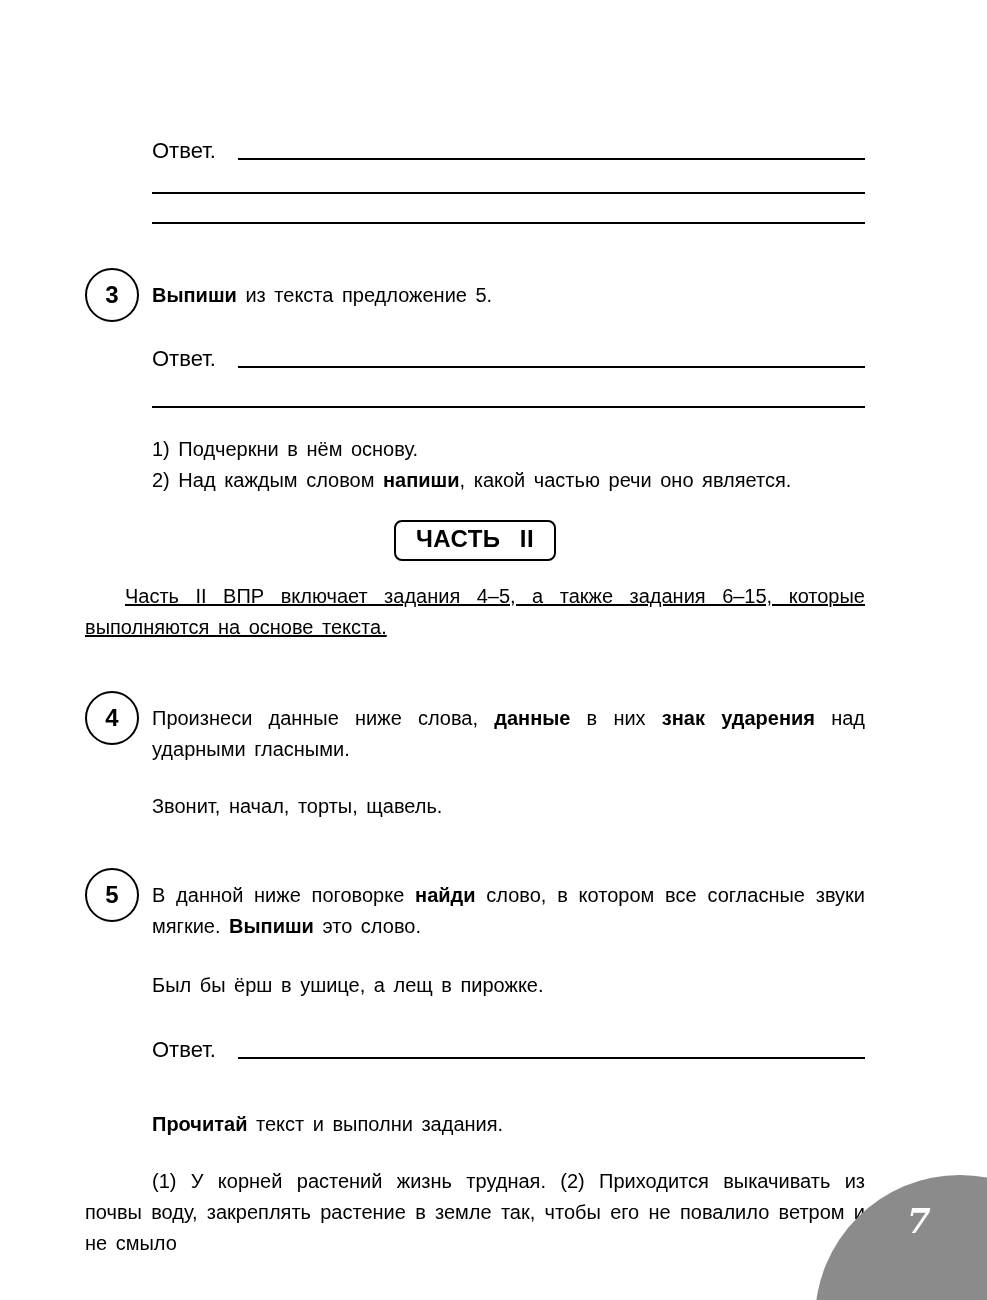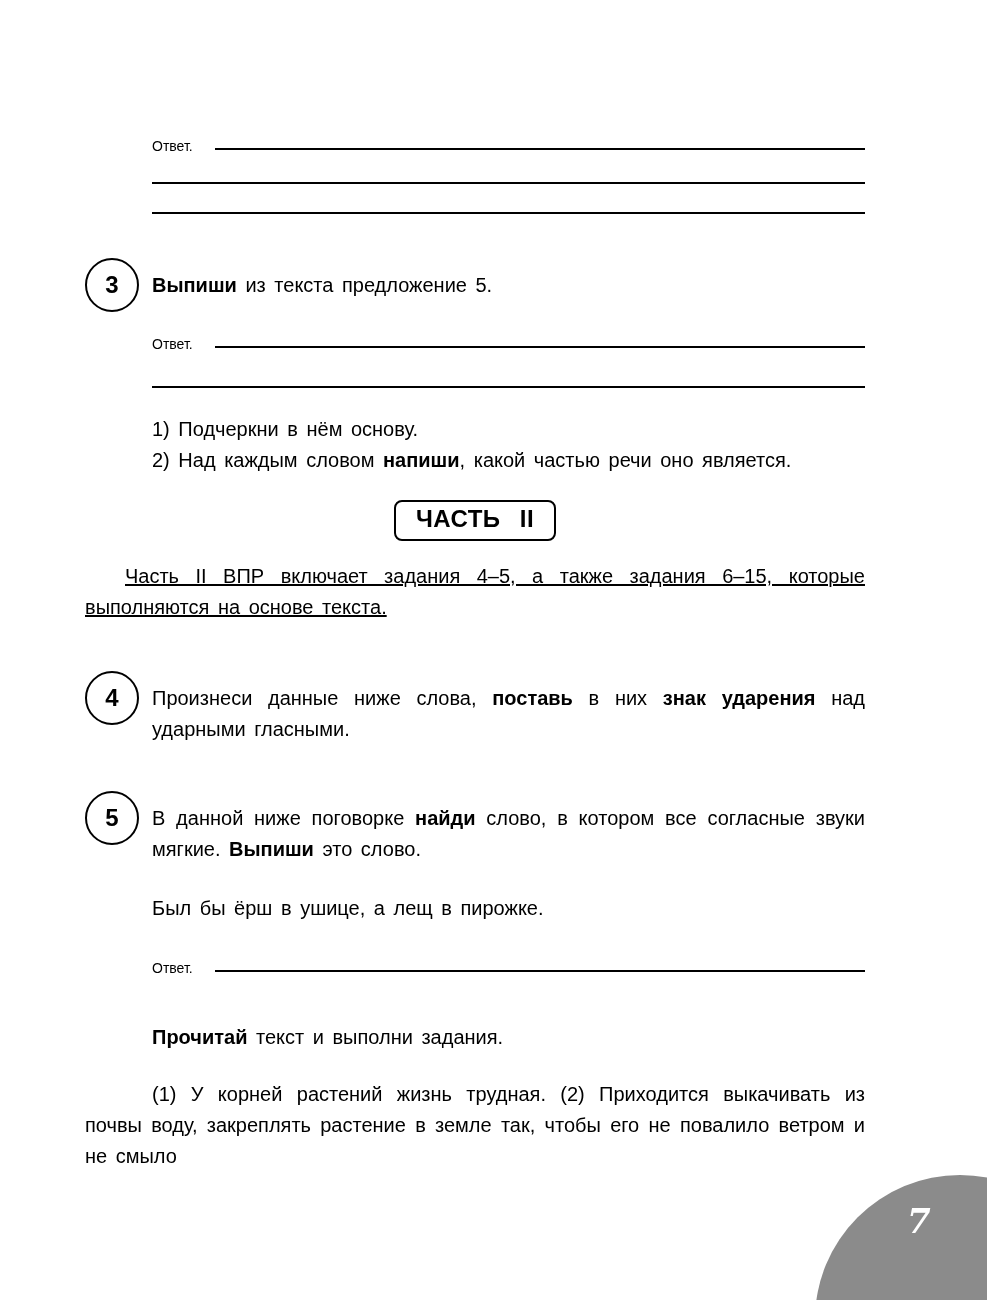--- a/index.html
+++ b/index.html
@@ -18,21 +18,21 @@
   }
   .text {
     font-size:20px;
     line-height:31px;
     text-align:justify;
     word-spacing:3px;
   }
   .indented { margin-left:67px; }
 
   .answer-row { display:flex; align-items:flex-end; }
-  .answer-label { font-size:14px; flex:0 0 auto; }
+  .answer-label { font-size:22px; flex:0 0 auto; }
   .answer-line {
     flex:1;
     border-bottom:2px solid #000;
     margin-left:22px;
     margin-bottom:4px;
     height:10px;
   }
   .hline { border-bottom:2px solid #000; height:0; }
 
   .task { display:flex; align-items:flex-start; }
@@ -129,22 +129,23 @@
   </div>
 
   <div class="part-header-wrap m-partheader">
     <span class="part-header-box">ЧАСТЬ II</span>
   </div>
 
   <div class="text intro-par m-intro">Часть II ВПР включает задания 4–5, а также задания 6–15, которые выполняются на основе текста.</div>
 
   <div class="task m-task4">
     <div class="task-num">4</div>
-    <div class="task-body text"><span>Произнеси данные ниже слова, </span><span style="font-weight: 700;">поставь</span><span> в них </span><span style="font-weight: 700;">знак ударения</span><span> над ударными гласными.</span></div>
+    <div class="task-body text"><span>Произнеси данные ниже слова, </span><span style="font-weight: 700;">данные</span><span> в них </span><span style="font-weight: 700;">знак ударения</span><span> над ударными гласными.</span></div>
   </div>
+  <div class="text indented m-words">Звонит,  начал,  торты,  щавель.</div>
 
   <div class="task m-task5">
     <div class="task-num">5</div>
     <div class="task-body text"><span>В данной ниже поговорке </span><span style="font-weight: 700;">найди</span><span> слово, в котором все согласные звуки мягкие. </span><span style="font-weight: 700;">Выпиши</span><span> это слово.</span></div>
   </div>
   <div class="text indented m-proverb">Был  бы  ёрш  в  ушице,  а  лещ  в  пирожке.</div>
 
   <div class="answer-row indented m-answer5">
     <span class="answer-label">Ответ.</span>
     <span class="answer-line"></span>

